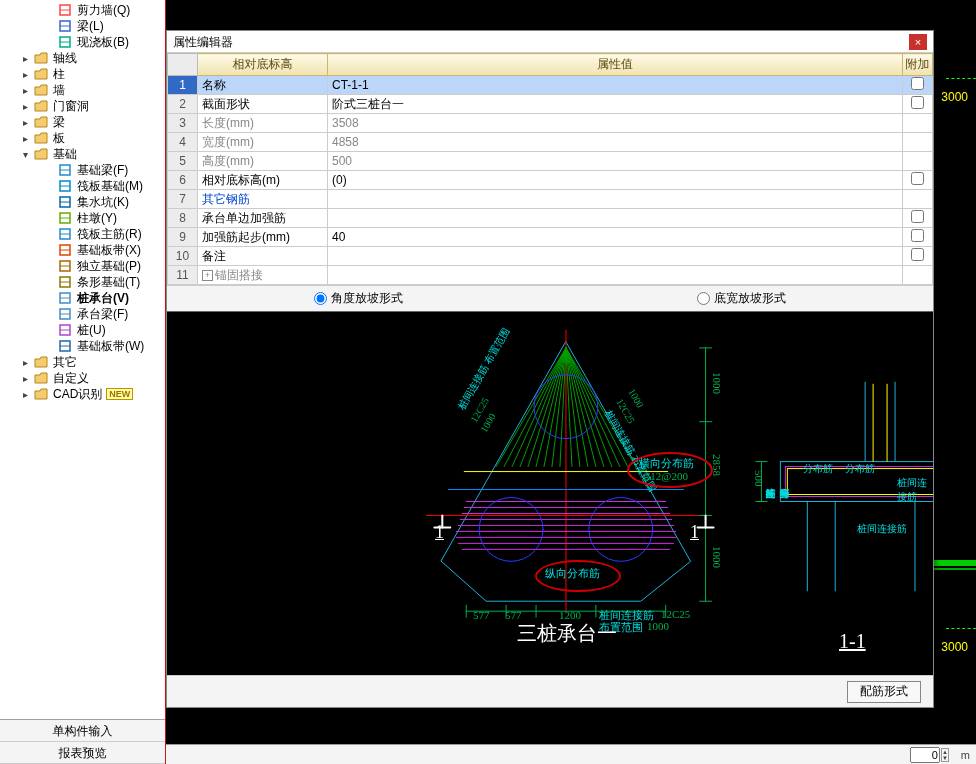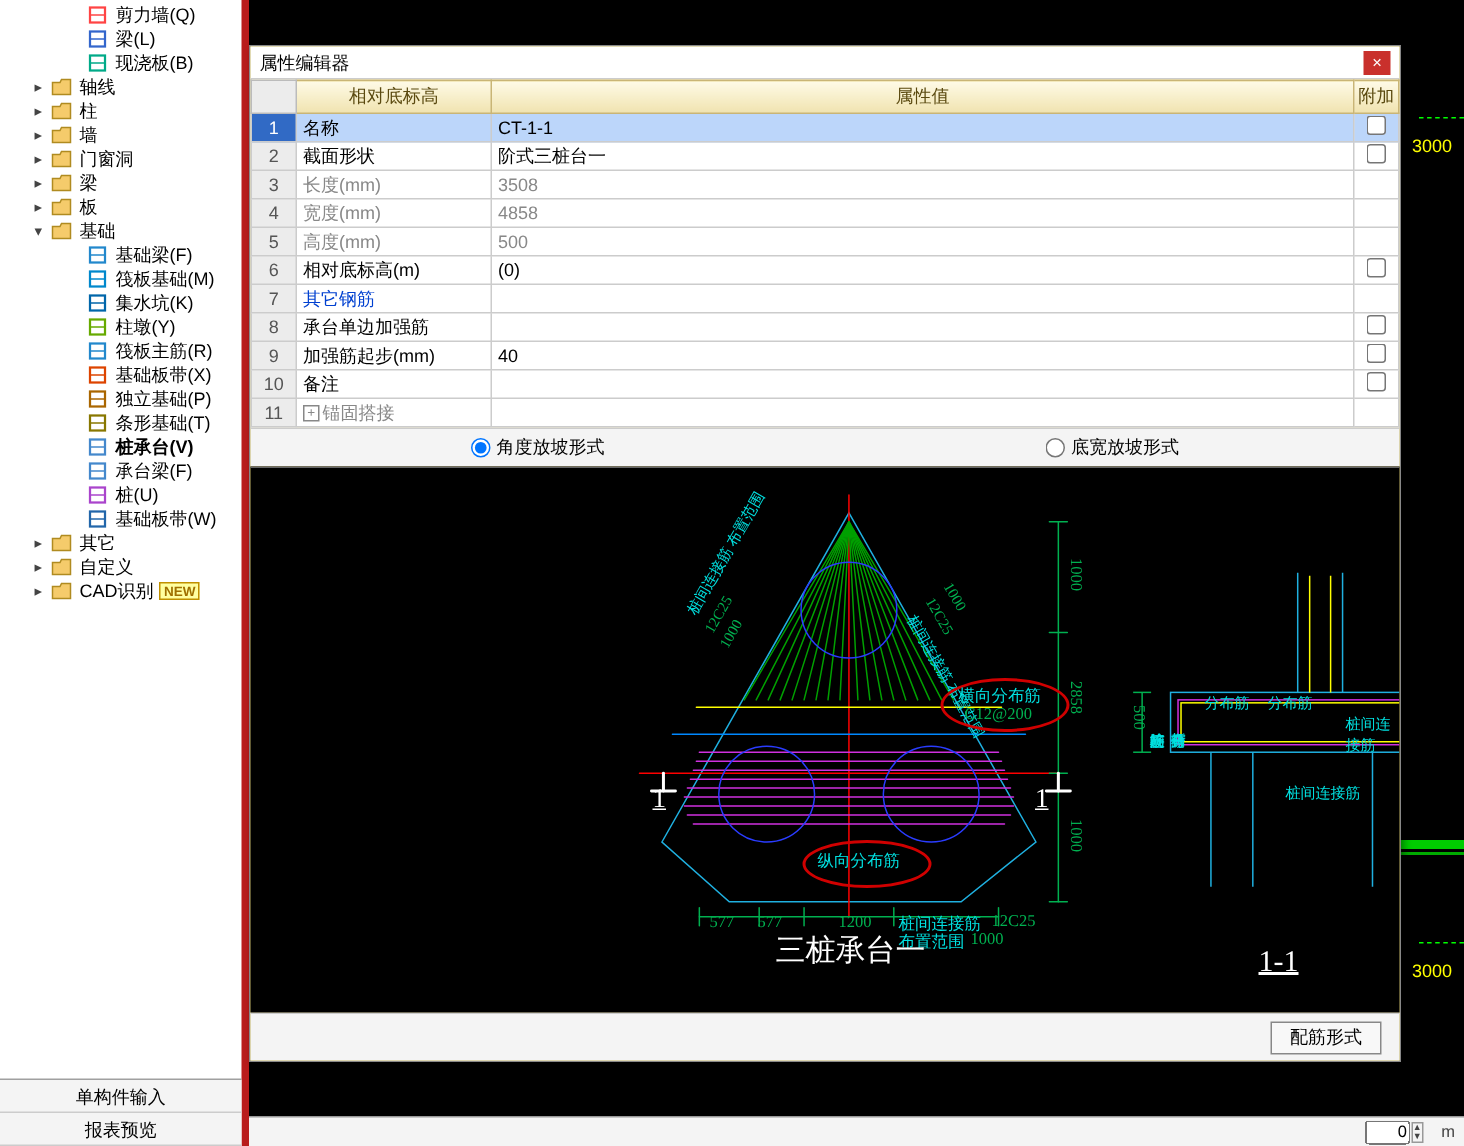--- a/index.html
+++ b/index.html
@@ -1,21 +1,21 @@
 <!DOCTYPE html>
 <html><head>
 <meta charset="utf-8">
 <style>
 * { box-sizing: border-box; margin: 0; padding: 0; font-family: "Microsoft YaHei", SimSun, sans-serif; }
 body { width: 976px; height: 764px; overflow: hidden; background: #fff; position: relative; }
 
 .main-layout { display: flex; height: 100%; }
 
 
-.left-panel { width: 166px; border-right: 5px solid #b91c1c; display: flex; flex-direction: column; background: #fff; }
+.left-panel { width: 166px; border-right: 1px solid #b91c1c; display: flex; flex-direction: column; background: #fff; }
 .tree { flex: 1; overflow: auto; font-size: 12px; color: #000; padding: 2px 0 0 2px; }
 .tree-node { display: flex; align-items: center; height: 16px; padding-left: 4px; white-space: nowrap; cursor: pointer; }
 .toggle { width: 11px; height: 11px; display: inline-flex; align-items: center; justify-content: center; margin-right: 2px; font-size: 10px; color: #444; }
 .folder, .icon { width: 16px; height: 14px; display: inline-flex; align-items: center; justify-content: center; margin-right: 2px; }
 .folder-closed svg { fill: #f5cb6b; stroke: #b08b20; }
 .folder-open svg { fill: #f5cb6b; stroke: #b08b20; }
 .ind1 { padding-left: 18px; }
 .ind2 { padding-left: 42px; }
 .tree-label { padding: 0 2px; }
 .new-badge { font-family: Arial; font-size: 9px; font-weight: bold; color: #a07000; background: #ffffa0; border: 1px solid #c09000; padding: 0 2px; margin-left: 2px; }

